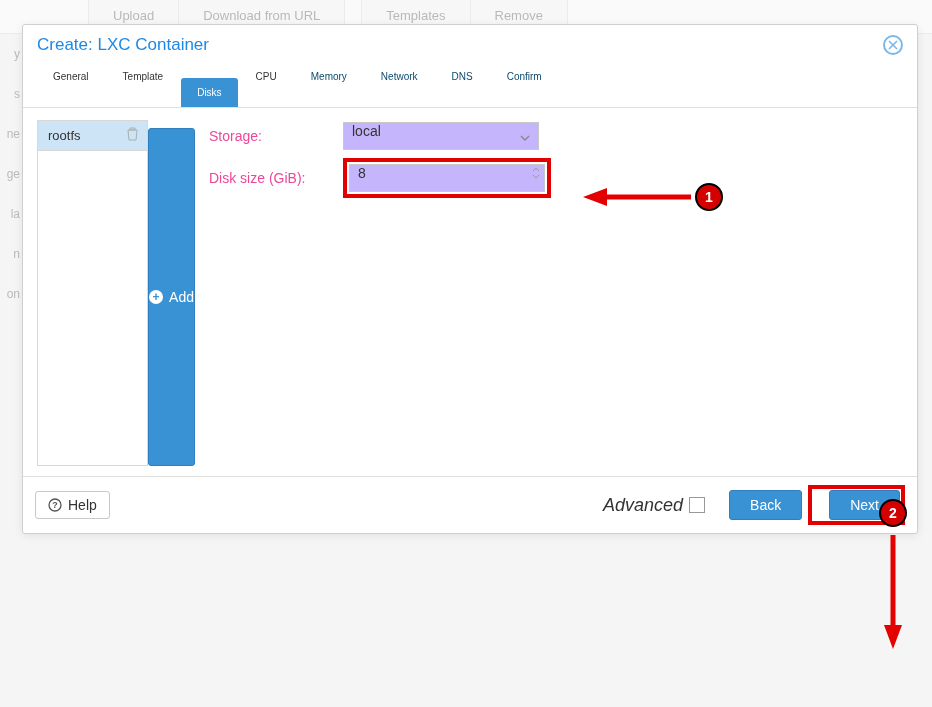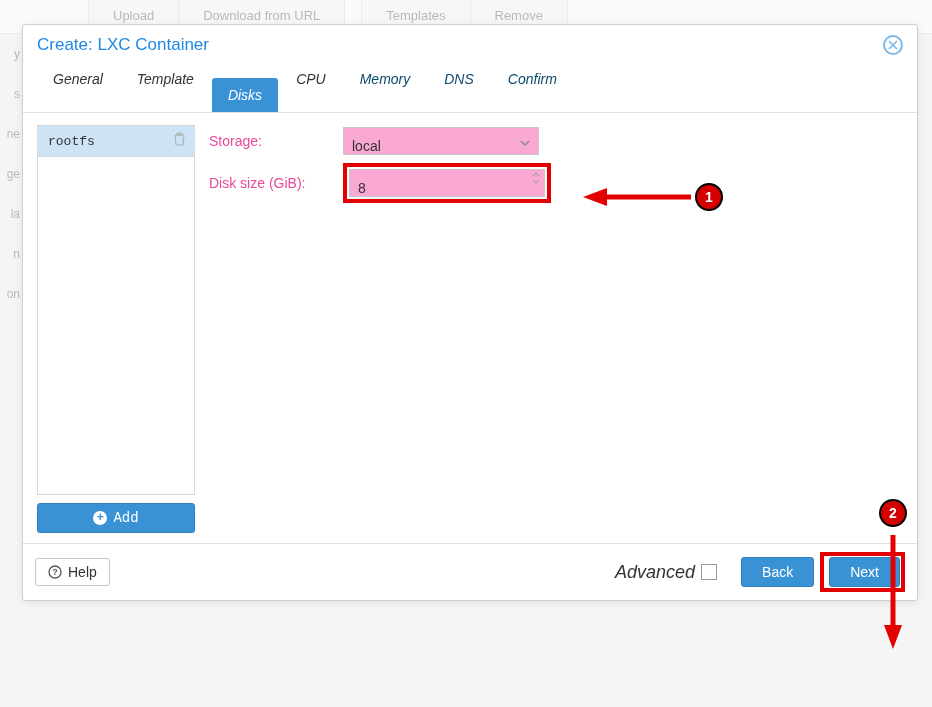--- a/index.html
+++ b/index.html
@@ -40,21 +40,21 @@
       height: 600px;
       color: #bbb;
       font-size: 12px;
     }
     .bg-sidebar div { padding: 13px 2px; text-align: right; }
     
     .dialog {
       position: absolute;
       left: 22px; top: 24px;
       width: 896px;
-      height: 577px;
+      height: 510px;
       background: #fff;
       border: 1px solid #cfcfcf;
       border-radius: 3px;
       box-shadow: 0 2px 10px rgba(0,0,0,0.08);
       display: flex;
       flex-direction: column;
     }
     .dlg-header {
       padding: 10px 14px 7px 14px;
       display: flex;
@@ -75,45 +75,43 @@
     }
     .close-btn svg { width: 10px; height: 10px; }
     .tabs {
       display: flex;
       padding: 0 14px;
       border-bottom: 1px solid #e0e0e0;
       gap: 2px;
     }
     .tab {
       padding: 9px 16px 9px 16px;
-      font-size: 14px;
+      font-size: 10px;
       color: #333;
       cursor: pointer;
       border-radius: 3px 3px 0 0;
-      font-style: italic;
     }
     .tab.active {
       background: #3892d4;
       color: #fff;
       margin-top: 16px;
     }
     .tab.disabled { color: #0c4a6e; }
     .body {
       flex: 1;
       display: flex;
       padding: 12px 14px 10px 14px;
       gap: 14px;
       position: relative;
     }
     
     .left-col {
       width: 158px;
       display: flex;
-      flex-direction: column;
-      font-family: Liberation Mono, monospace;
+      flex-direction: row;
     }
     .disk-list {
       flex: 1;
       border: 1px solid #d8d8d8;
       background: #fff;
       overflow: auto;
     }
     .disk-item {
       display: flex;
       justify-content: space-between;
@@ -153,23 +151,23 @@
     }
     .form-label {
       width: 134px;
       font-size: 14px;
       color: #ec4899;
     }
     .select, .spinner {
       width: 196px;
       height: 28px;
       border: 1px solid #c8c8c8;
-      background: #f9a8d4;
-      display: flex;
-      align-items: flex-end;
+      background: #c4b5fd;
+      display: flex;
+      align-items: flex-start;
       padding: 0 8px;
       font-size: 14px;
       position: relative;
     }
     .select .chev {
       position: absolute; right: 8px; top: 50%; transform: translateY(-50%);
       color: #888;
     }
     .spinner .spin-arrows {
       position: absolute; right: 4px; top: 2px;
@@ -207,21 +205,21 @@
       border-radius: 3px;
       padding: 6px 20px;
       font-size: 14px;
       color: #fff;
       cursor: pointer;
       border: 1px solid #2f7fbf;
       background: #3892d4;
       margin-left: 6px;
     }
     .btn-next-wrap { border: 4px solid #e30000; padding: 1px; margin-left: 6px; }
-    .btn-next-wrap .btn { margin-left: 4px; }
+    .btn-next-wrap .btn { margin-left: 16px; }
     
     .annot-circle {
       position: absolute;
       width: 28px; height: 28px;
       border-radius: 50%;
       background: #d40000;
       border: 2px solid #000;
       color: #fff;
       display: flex; align-items: center; justify-content: center;
       font-weight: bold; font-size: 14px;
@@ -259,20 +257,21 @@
         </svg>
     </div>
   </div>
 
   <div class="tabs">
     <div class="tab">General</div>
     <div class="tab">Template</div>
     <div class="tab active">Disks</div>
     <div class="tab">CPU</div>
     <div class="tab disabled">Memory</div>
+    <div class="tab disabled">Network</div>
     <div class="tab disabled">DNS</div>
     <div class="tab disabled">Confirm</div>
   </div>
 
   <div class="body">
     <div class="left-col">
       <div class="disk-list">
         <div class="disk-item">
           <span>rootfs</span>
           <span class="trash-icon">

